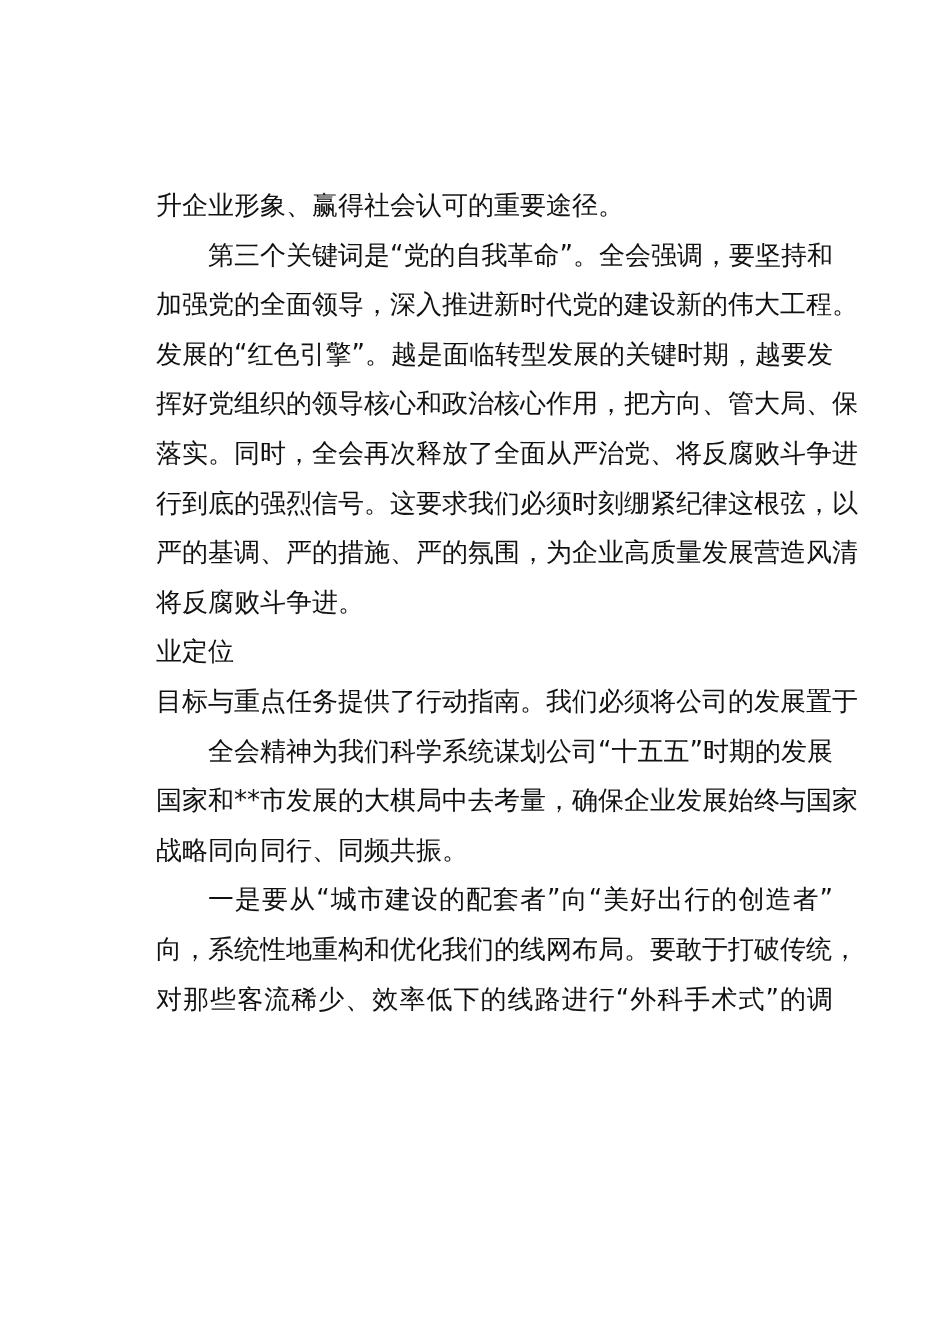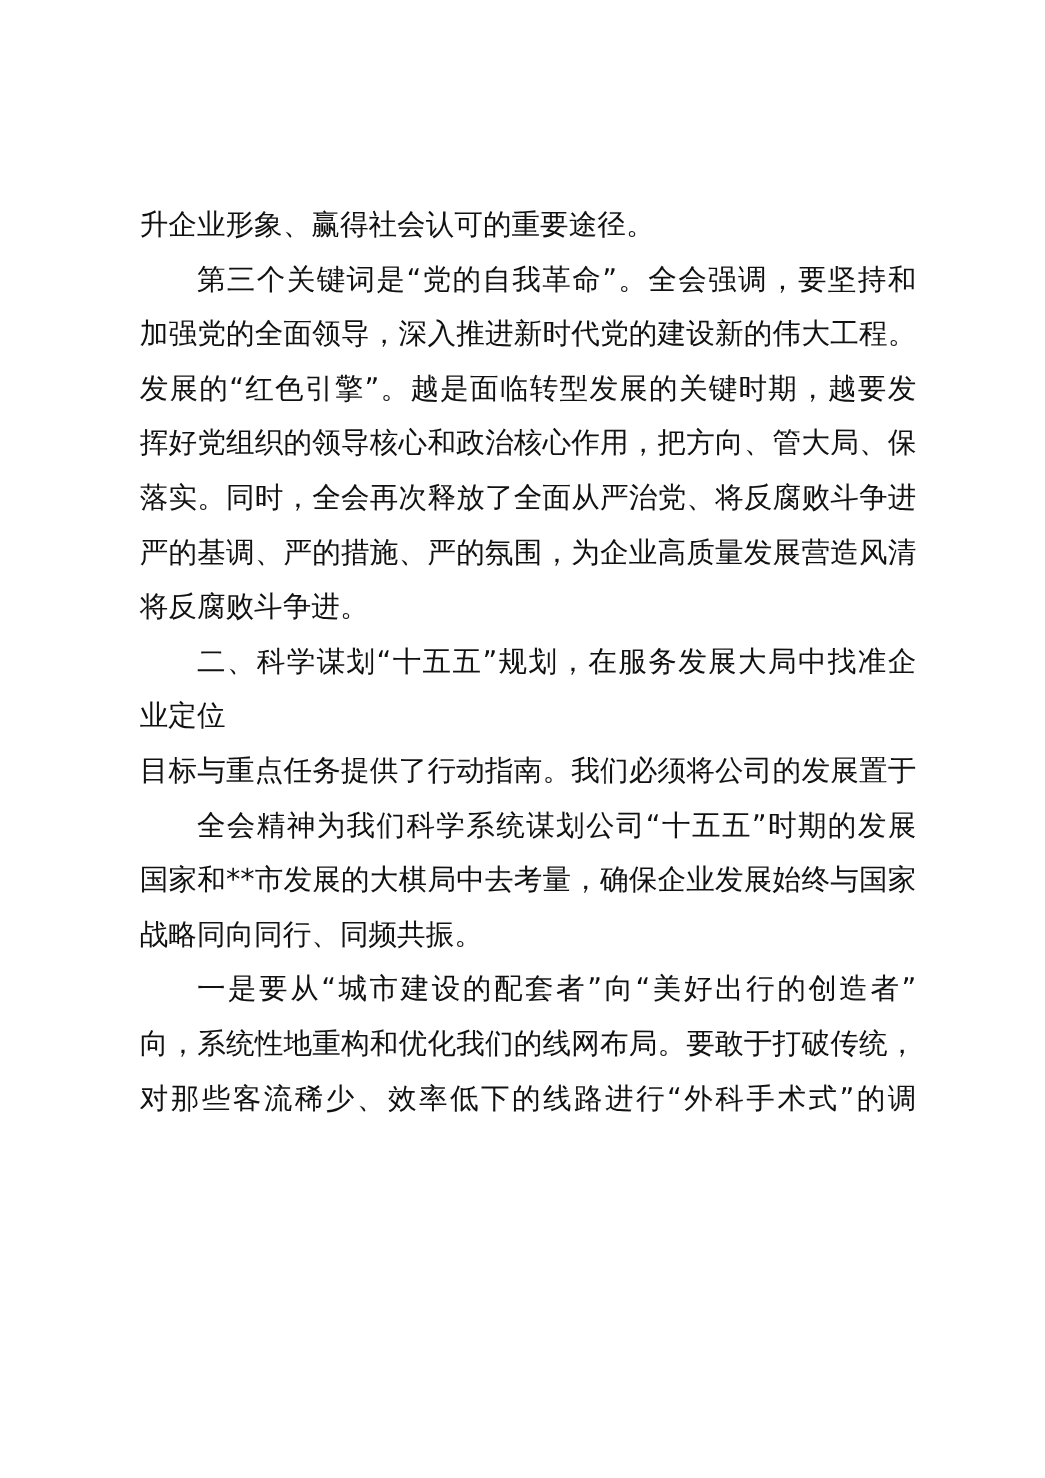--- a/index.html
+++ b/index.html
@@ -21,20 +21,21 @@
       top: 181px;
       width: 706px;
     }
     .line {
       height: 49.6px;
       line-height: 49.6px;
       font-size: 26px;
       white-space: nowrap;
       letter-spacing: 0px;
       overflow: visible;
+      margin-left: 29px;
     }
     .indent { padding-left: 52px; }
     .bold { font-weight: normal; }
     .justify {
       text-align: justify;
       text-align-last: justify;
     }
   </style>
 </head>
 <body>
@@ -52,27 +53,27 @@
   <div class="line justify">
     <span>发展的“红色引擎”。越是面临转型发展的关键时期，越要发</span>
   </div>
   <div class="line justify">
     <span>挥好党组织的领导核心和政治核心作用，把方向、管大局、保</span>
   </div>
   <div class="line justify">
     <span>落实。同时，全会再次释放了全面从严治党、将反腐败斗争进</span>
   </div>
   <div class="line justify">
+    <span>行到底的强烈信号。这要求我们必须时刻绷紧纪律这根弦，以</span>
+  </div>
+  <div class="line justify">
     <span>严的基调、严的措施、严的氛围，为企业高质量发展营造风清</span>
   </div>
   <div class="line">
     <span>将反腐败斗争进。</span>
-  </div>
-  <div class="line indent justify">
-    <span>二、科学谋划“十五五”规划，在服务发展大局中找准企</span>
   </div>
   <div class="line">
     <span>业定位</span>
   </div>
   <div class="line justify">
     <span>目标与重点任务提供了行动指南。我们必须将公司的发展置于</span>
   </div>
   <div class="line indent justify">
     <span>全会精神为我们科学系统谋划公司“十五五”时期的发展</span>
   </div>

